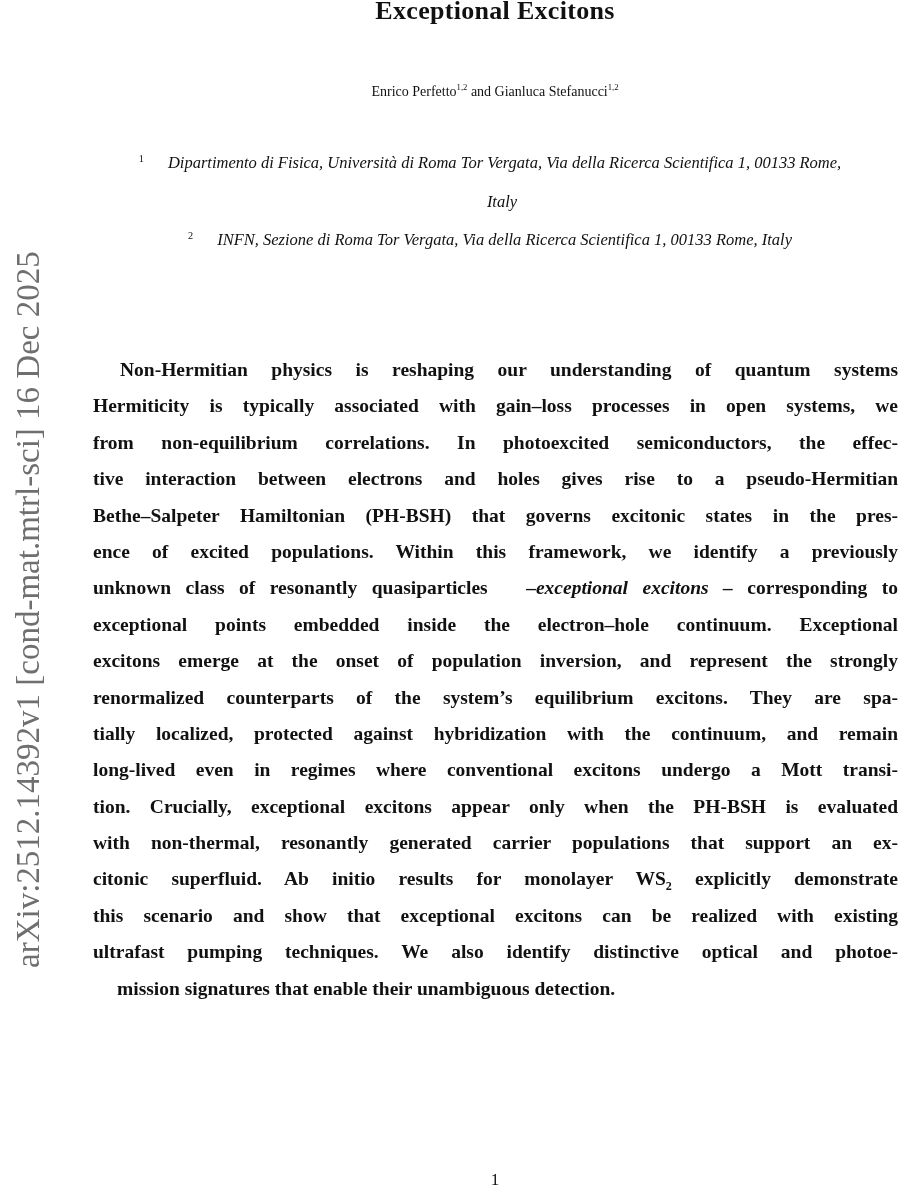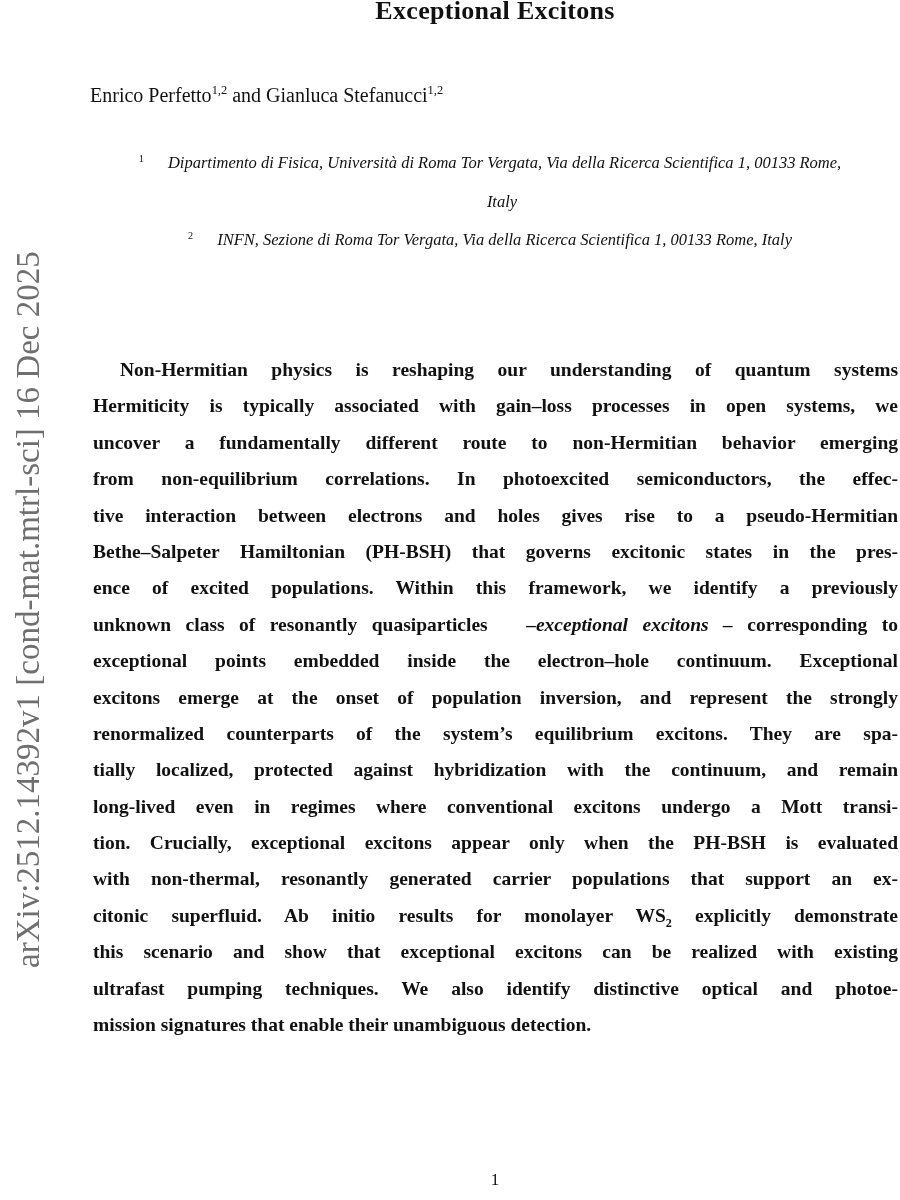--- a/index.html
+++ b/index.html
@@ -32,21 +32,22 @@
     text-align: center;
     font-size: 26px;
     font-weight: bold;
     letter-spacing: 0.3px;
   }
   .authors {
     position: absolute;
     top: 84px;
     left: 90px;
     width: 810px;
-    font-size: 20px;
+    text-align: center;
+    font-size: 14px;
   }
   sup { font-size: 0.62em; line-height: 0; }
   sub { font-size: 0.62em; line-height: 0; }
   em { font-style: italic; margin-left: 24px; }
   .affiliations {
     position: absolute;
     top: 144px;
     left: 70px;
     width: 840px;
     text-align: center;
@@ -62,21 +63,21 @@
     font-weight: bold;
   }
   .abs-line {
     height: 36.4px;
     line-height: 36.4px;
     text-align: justify;
     text-align-last: justify;
     overflow: hidden;
   }
   .abs-line.indent { text-indent: 27px; font-family: Liberation Serif, serif; }
-  .abs-line.last { text-align-last: left; }
+  .abs-line.last { text-align-last: left; margin-left: 24px; }
   .abs-line em { font-weight: bold; }
   .page-number {
     position: absolute;
     top: 1170px;
     left: 90px;
     width: 810px;
     text-align: center;
     font-size: 17px;
   }
 </style>
@@ -92,21 +93,20 @@
 
   <div class="affiliations" id="affiliations">
       <div class="affil-line"><sup>1</sup><em>Dipartimento di Fisica, Università di Roma Tor Vergata, Via della Ricerca Scientifica 1, 00133 Rome,</em></div>
       <div class="affil-line"><em>Italy</em></div>
       <div class="affil-line"><sup>2</sup><em>INFN, Sezione di Roma Tor Vergata, Via della Ricerca Scientifica 1, 00133 Rome, Italy</em></div>
     </div>
 
   <div class="abstract" id="abstract">
       <div class="abs-line indent"><span>Non-Hermitian physics is reshaping our understanding of quantum systems</span></div>
       <div class="abs-line"><span>Hermiticity is typically associated with gain–loss processes in open systems, we</span></div>
-      <div class="abs-line"><span>uncover a fundamentally different route to non-Hermitian behavior emerging</span></div>
       <div class="abs-line"><span>from non-equilibrium correlations. In photoexcited semiconductors, the effec-</span></div>
       <div class="abs-line"><span>tive interaction between electrons and holes gives rise to a pseudo-Hermitian</span></div>
       <div class="abs-line"><span>Bethe–Salpeter Hamiltonian (PH-BSH) that governs excitonic states in the pres-</span></div>
       <div class="abs-line"><span>ence of excited populations. Within this framework, we identify a previously</span></div>
       <div class="abs-line"><span>unknown class of resonantly quasiparticles </span><em>–exceptional excitons –</em><span> corresponding to</span></div>
       <div class="abs-line"><span>exceptional points embedded inside the electron–hole continuum. Exceptional</span></div>
       <div class="abs-line"><span>excitons emerge at the onset of population inversion, and represent the strongly</span></div>
       <div class="abs-line"><span>renormalized counterparts of the system’s equilibrium excitons. They are spa-</span></div>
       <div class="abs-line"><span>tially localized, protected against hybridization with the continuum, and remain</span></div>
       <div class="abs-line"><span>long-lived even in regimes where conventional excitons undergo a Mott transi-</span></div>

